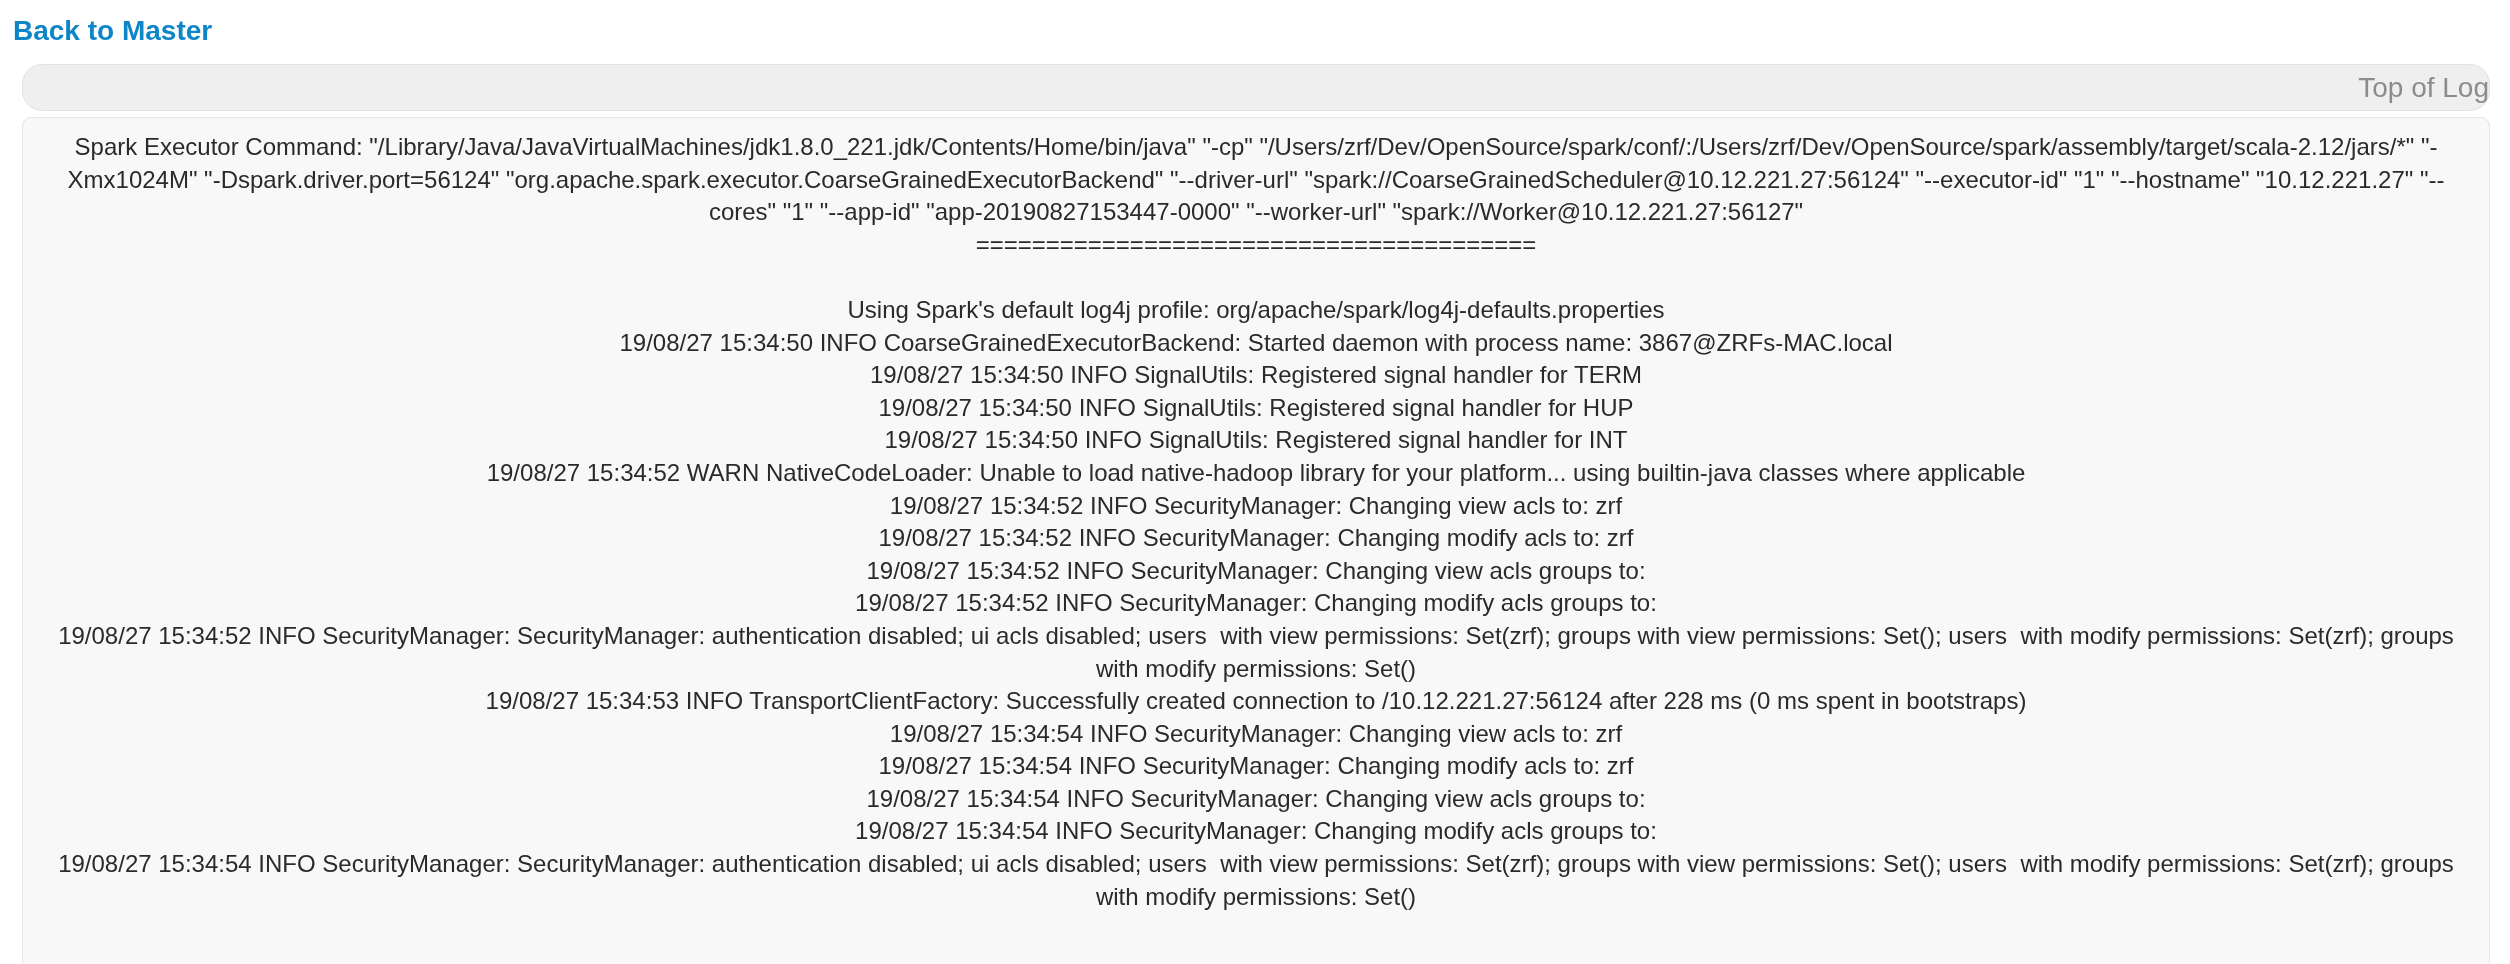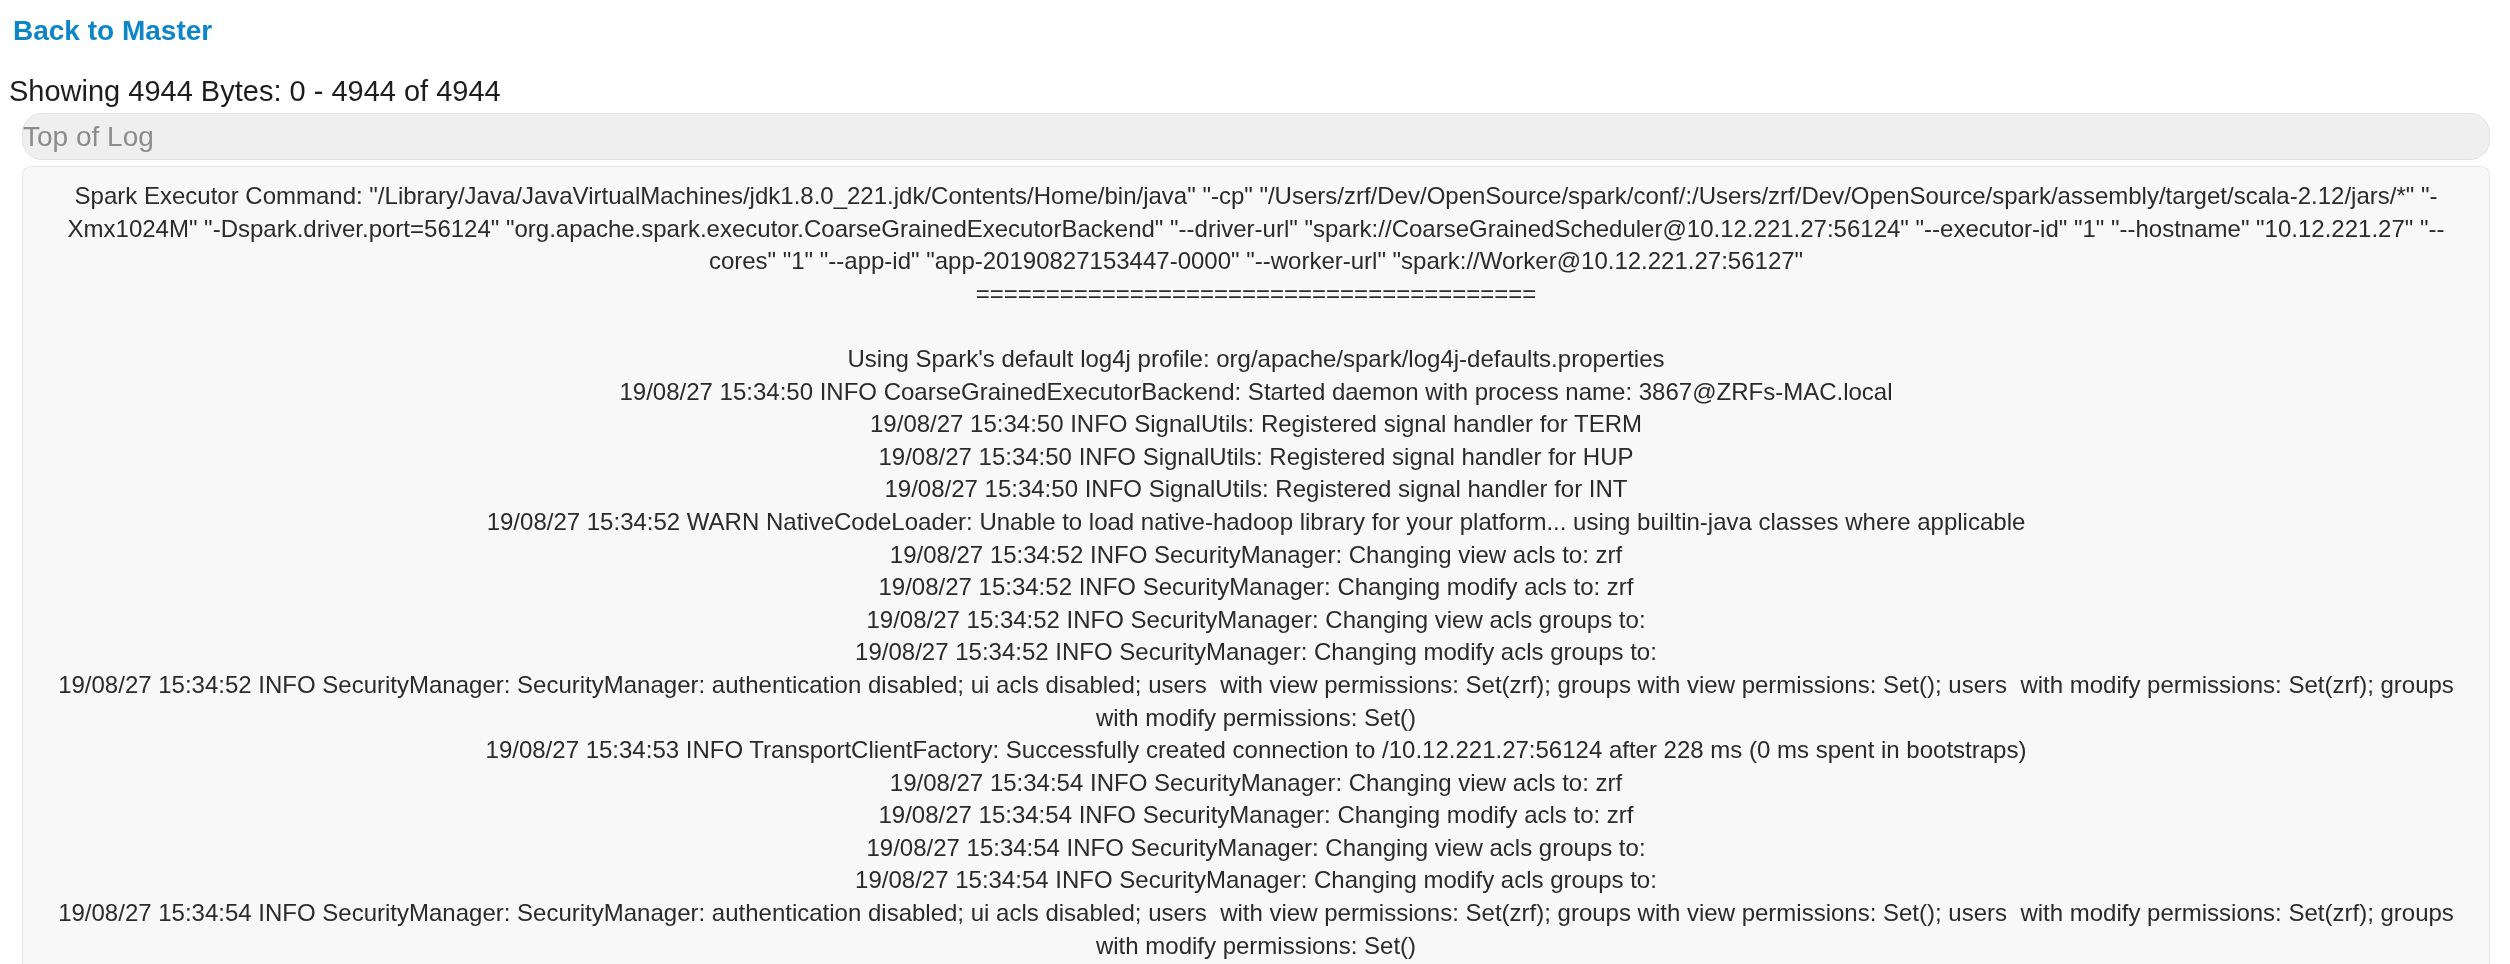--- a/index.html
+++ b/index.html
@@ -38,21 +38,21 @@
     color: #1d1d1d;
   }
   .panel-header {
     margin: 4px 20px 0 22px;
     height: 47px;
     background: #efefef;
     border: 1px solid #e2e2e2;
     border-radius: 20px;
     display: flex;
     align-items: center;
-    justify-content: flex-start;
+    justify-content: flex-end;
     color: #8c8c8c;
     font-size: 28px;
   }
   .panel-body {
     margin: 6px 20px 0 22px;
     height: 900px;
     background: #f8f8f8;
     border: 1px solid #e5e5e5;
     border-radius: 9px;
     padding: 13px 12px;
@@ -69,21 +69,20 @@
     text-align: center;
   }
 </style>
 </head>
 <body>
 
 <div class="page">
 
   <a class="back-link">Back to Master</a>
 
-  <div class="byte-info">Showing 4944 Bytes: 0 - 4944 of 4944</div>
 
   <div class="panel-header">
     <span>Top of Log</span>
   </div>
 
   <div class="panel-body">
     <pre class="log">Spark Executor Command: "/Library/Java/JavaVirtualMachines/jdk1.8.0_221.jdk/Contents/Home/bin/java" "-cp" "/Users/zrf/Dev/OpenSource/spark/conf/:/Users/zrf/Dev/OpenSource/spark/assembly/target/scala-2.12/jars/*" "-Xmx1024M" "-Dspark.driver.port=56124" "org.apache.spark.executor.CoarseGrainedExecutorBackend" "--driver-url" "spark://CoarseGrainedScheduler@10.12.221.27:56124" "--executor-id" "1" "--hostname" "10.12.221.27" "--cores" "1" "--app-id" "app-20190827153447-0000" "--worker-url" "spark://Worker@10.12.221.27:56127"
 ========================================
 
 Using Spark's default log4j profile: org/apache/spark/log4j-defaults.properties

